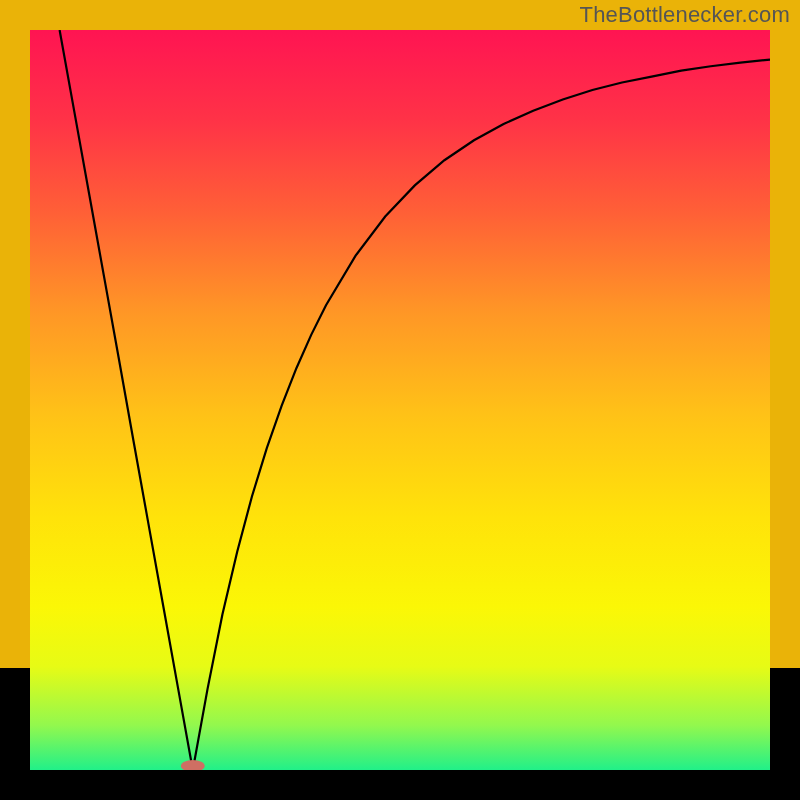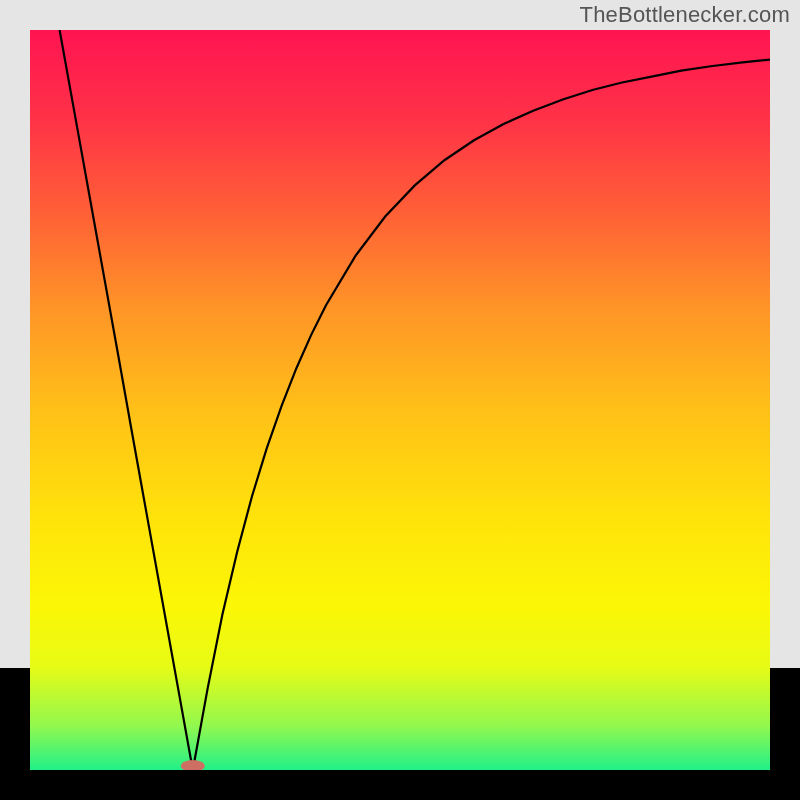--- a/index.html
+++ b/index.html
@@ -8,21 +8,21 @@
     width: 800px;
     height: 800px;
     background: #000;
     font-family: Arial, Helvetica, sans-serif;
     overflow: hidden;
   }
   .frame {
     position: relative;
     width: 800px;
     height: 668px;
-    background: #e5e5e5;
+    background: #eab308;
   }
   .watermark {
     position: absolute;
     top: 2px;
     right: 10px;
     color: #555;
     font-size: 22px;
     font-weight: 500;
     letter-spacing: 0.2px;
     z-index: 10;

